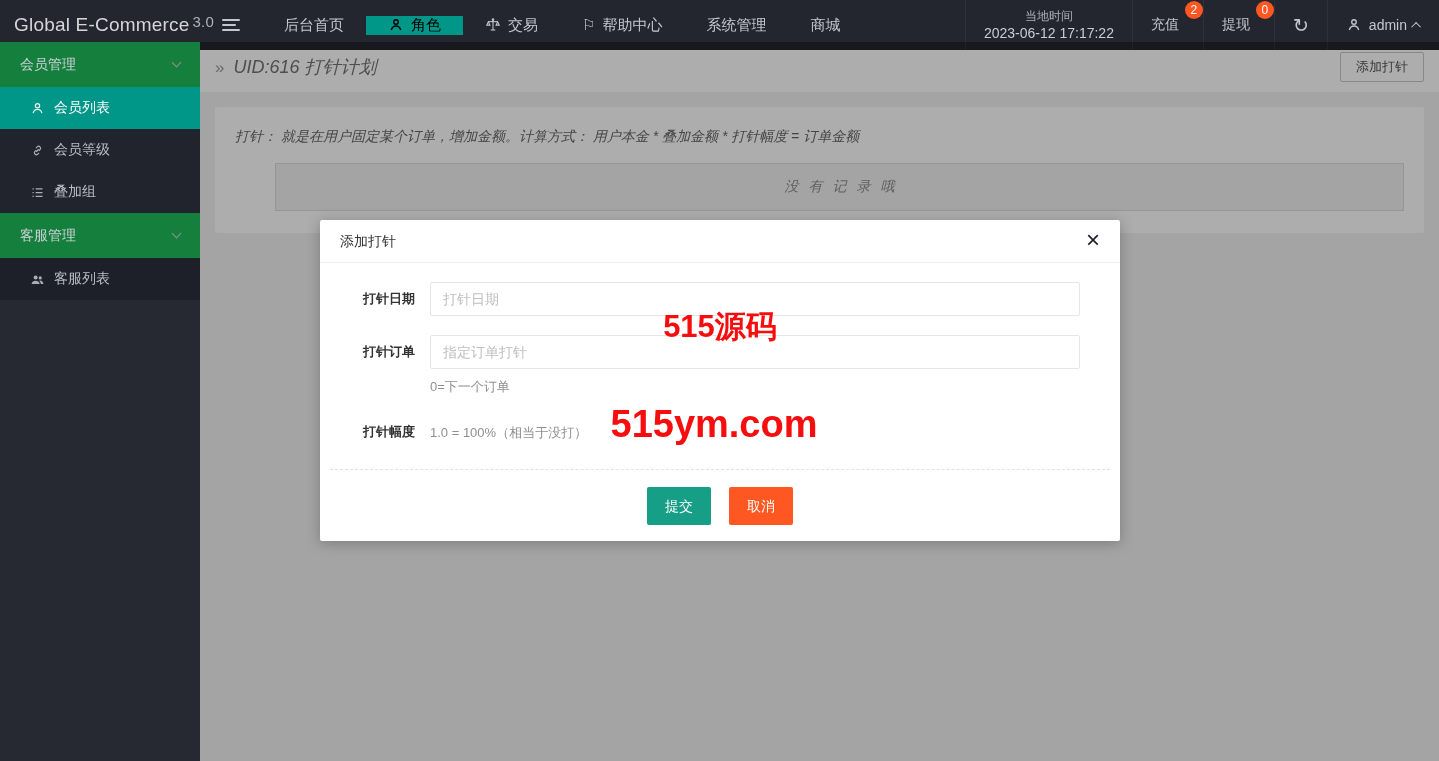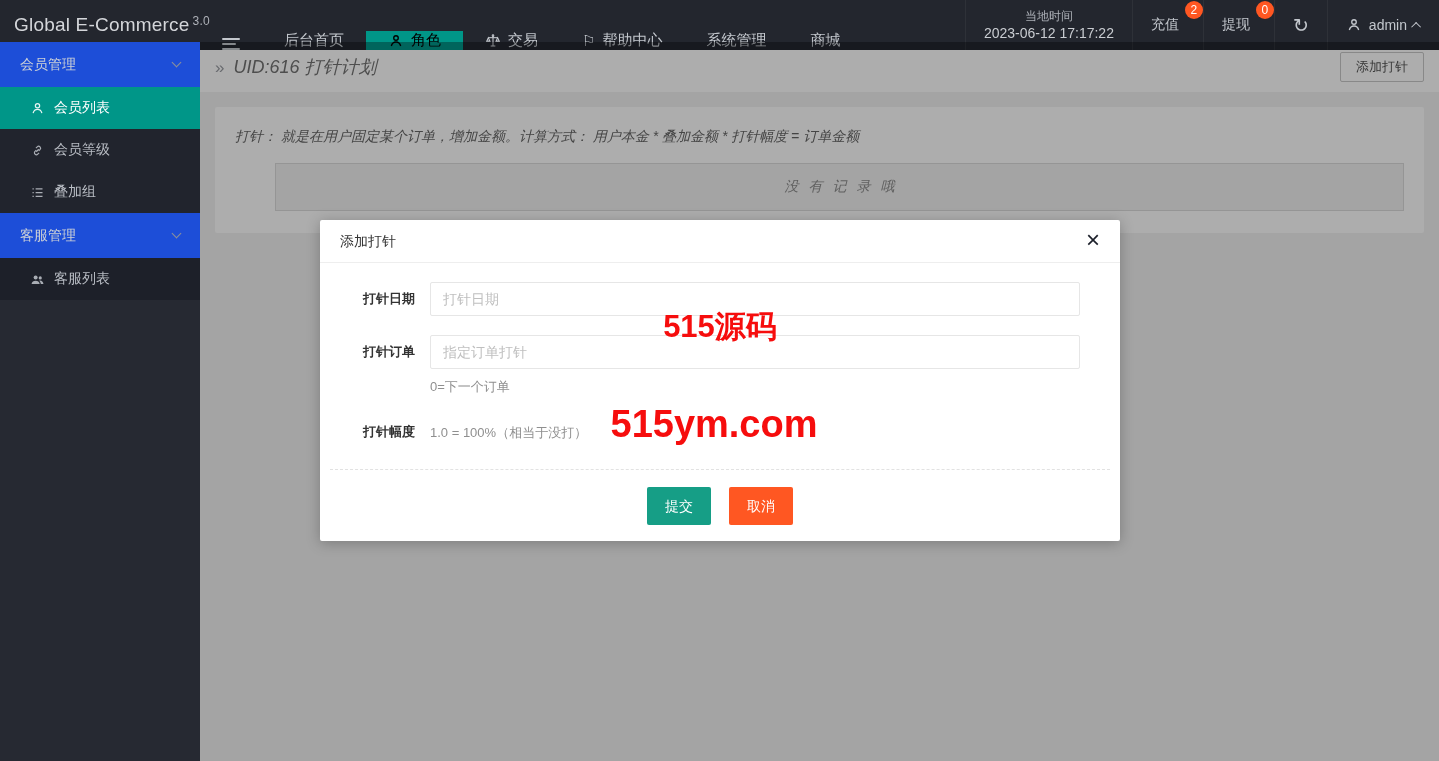--- a/index.html
+++ b/index.html
@@ -2,22 +2,22 @@
 <html><head>
 <meta charset="utf-8">
 <style>
   * { margin:0; padding:0; box-sizing:border-box; }
   html,body { width:1439px; height:761px; overflow:hidden; }
   body { font-family:"Liberation Sans","DejaVu Sans",sans-serif; background:#f2f2f2; position:relative; font-size:14px; }
 
   
   .topbar { position:absolute; top:0; left:0; width:1439px; height:50px; background:#23262e; display:flex; align-items:stretch; z-index:10; }
   .logo { width:200px; display:flex; align-items:center; padding-left:14px; color:#d4d6da; font-size:19px; letter-spacing:.2px; white-space:nowrap; }
-  .logo sup { font-size:12px; color:#aeb1b8; margin-left:3px; transform:translateY(-4px); }
-  .topnav { display:flex; align-items:flex-end; }
+  .logo sup { font-size:15px; color:#aeb1b8; margin-left:3px; transform:translateY(-4px); }
+  .topnav { display:flex; align-items:center; }
   .nav-item { display:flex; align-items:center; gap:7px; padding:0 22px; color:#c3c7cd; font-size:15px; cursor:pointer; }
   .nav-item.active { background:#009688; color:#000000; }
   .ham { width:18px; height:12px; display:flex; flex-direction:column; justify-content:space-between; }
   .ham i { display:block; height:2px; background:#c3c7cd; border-radius:1px; }
   .ham i:nth-child(2){ width:14px; }
   .icon-svg { width:16px; height:16px; display:block; }
   .tb-right { margin-left:auto; display:flex; align-items:stretch; }
   .tb-block { display:flex; align-items:center; padding:0 18px; color:#c3c7cd; border-left:1px solid rgba(255,255,255,.05); position:relative; cursor:pointer; }
   .time-block { flex-direction:column; justify-content:center; text-align:center; cursor:default; }
   .time-label { font-size:12px; color:#aeb2b9; line-height:16px; }
@@ -25,21 +25,21 @@
   .badge { position:absolute; top:1px; right:0px; min-width:18px; height:18px; border-radius:9px; background:#ff5722; color:#fff; font-size:12px; line-height:18px; text-align:center; padding:0 4px; }
   .tb-block.with-badge { padding-right:24px; }
   .refresh-glyph { font-size:19px; color:#c3c7cd; }
   .admin-block { gap:7px; }
   .chev { width:7px; height:7px; border-right:1.4px solid currentColor; border-bottom:1.4px solid currentColor; display:inline-block; }
   .chev.up { transform:rotate(-135deg) translateY(-2px); }
   .chev.down { transform:rotate(45deg); margin-top:-4px; }
 
   
   .sidebar { position:absolute; top:42px; left:0; bottom:0; width:200px; background:#262932; z-index:10; }
-  .side-group-header { height:45px; display:flex; align-items:center; padding:0 20px; background:#1d4ed8; color:#ccd0d6; font-size:14px; cursor:pointer; position:relative; }
+  .side-group-header { height:45px; display:flex; align-items:center; padding:0 20px; background:#15803d; color:#ccd0d6; font-size:14px; cursor:pointer; position:relative; }
   .side-group-header .chev { position:absolute; right:20px; color:#8d9199; }
   .side-item { height:42px; display:flex; align-items:center; gap:9px; padding-left:30px; background:#21242d; color:#b9bdc4; font-size:14px; cursor:pointer; }
   .side-item .icon-svg { width:15px; height:15px; opacity:.9; }
   .side-item.active { background:#009688; color:#fff; }
   .side-item.deep { background:#1d2029; }
 
   
   .content { position:absolute; top:42px; left:200px; right:0; bottom:0; background:#f2f2f2; }
   .crumbbar { height:50px; background:#fff; display:flex; align-items:center; padding:0 15px; gap:9px; }
   .crumb-icon { color:#9a9da3; font-size:17px; line-height:1; }

